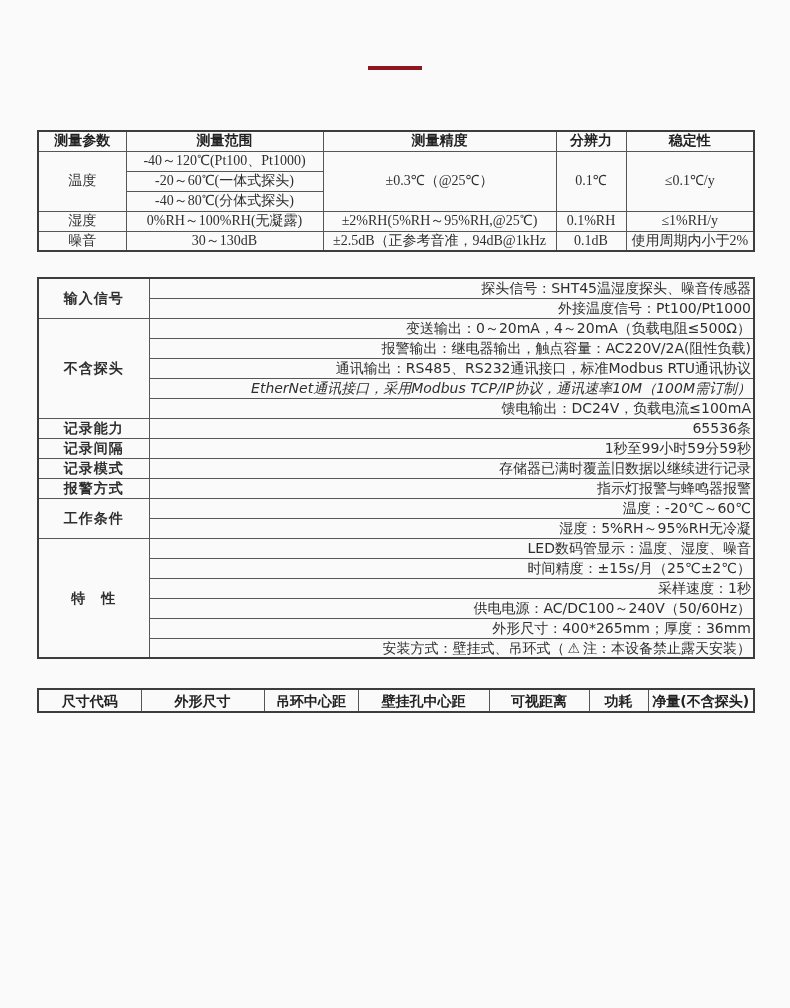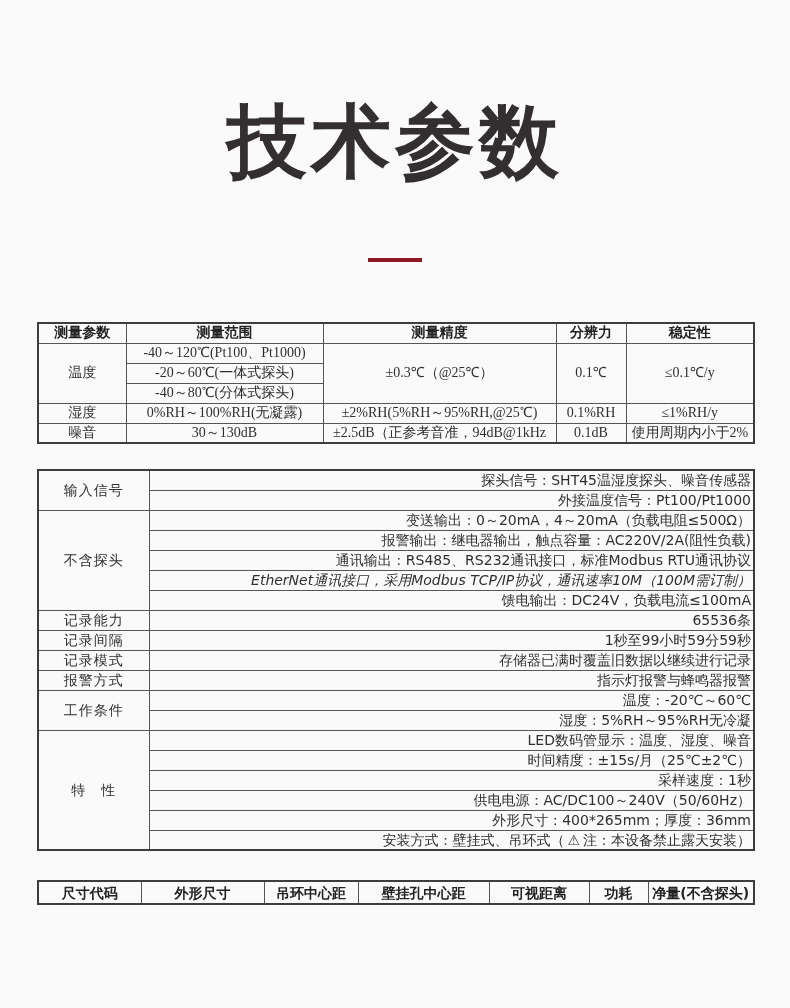--- a/index.html
+++ b/index.html
@@ -54,36 +54,35 @@
   th, .hdr { font-weight: bold; color: #222; }
   #measure-table { margin-top: 60px; }
   #measure-table td, #measure-table th { height: 20px; font-family: Liberation Serif, serif; }
   #spec-table { margin-top: 25px; }
   #spec-table td { height: 20px; }
   #spec-table td.val {
     text-align: right;
     padding-left: 24px;
   }
   #spec-table td.val.indent { padding-left: 50px; font-style: italic; }
-  #spec-table td.lbl { font-weight: normal; letter-spacing: 1px; margin-left: 13px; }
+  #spec-table td.lbl { font-weight: bold; letter-spacing: 1px; margin-left: 13px; }
   #dimension-table { margin-top: 29px; border-radius: 12px; }
   #dimension-table td, #dimension-table th { height: 23px; }
   .warning-icon {
     display: inline-block;
     font-size: 14px;
     margin: 0 3px;
     color: #2f2f2f;
   }
 </style>
 </head>
 <body>
 
 <div class="page">
 
-  <div class="page-title">技术参数</div>
   <div class="title-underline"></div>
 
   <table id="measure-table" class="bordered">
     <colgroup>
       <col style="width:88px">
         <col style="width:197px">
         <col style="width:233px">
         <col style="width:70px">
         <col style="width:128px">
     </colgroup>

